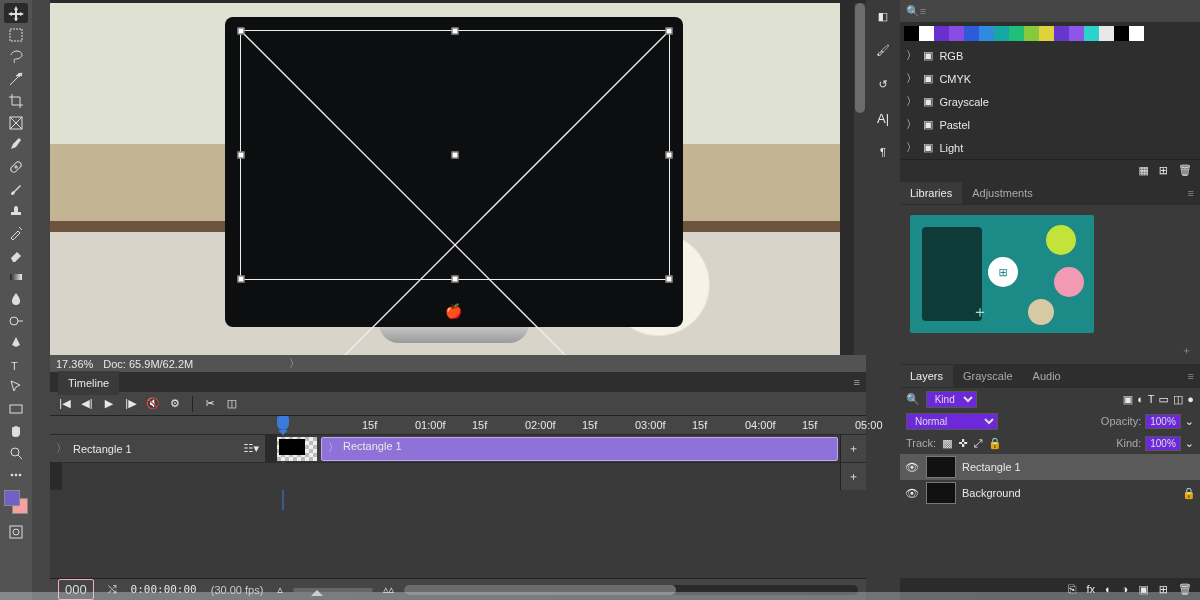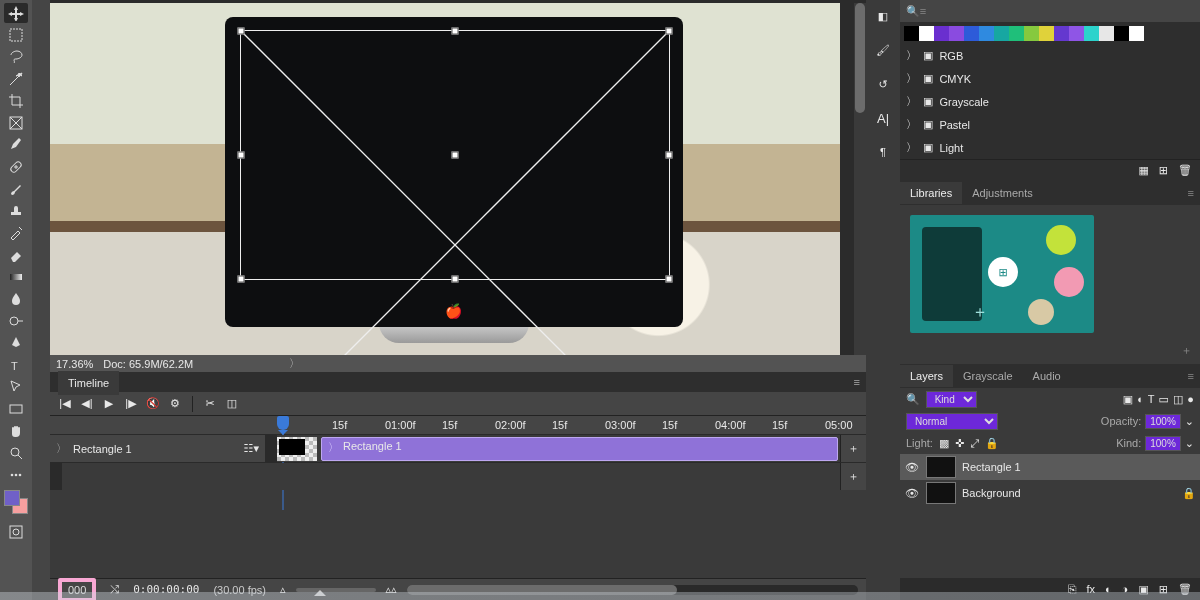--- a/index.html
+++ b/index.html
@@ -50,41 +50,41 @@
   .timeline{flex:1;background:var(--bg-2);display:flex;flex-direction:column;}
   .tl-tab{height:20px;background:var(--bg-1);display:flex;align-items:center;padding-left:8px;position:relative;}
   .tl-tabname{background:var(--bg-2);padding:6px 10px;border-top:1px solid #555;font-size:11px;}
   .tl-controls{height:24px;display:flex;align-items:center;gap:4px;padding:0 6px;border-bottom:1px solid #222;background:var(--bg-3);}
   .tl-controls .btn{width:18px;height:18px;display:flex;align-items:center;justify-content:center;cursor:pointer;}
   .tl-controls .sep{width:1px;height:16px;background:#222;margin:0 4px;}
   .tl-body{flex:1;display:flex;flex-direction:column;}
   .ruler-row{height:18px;display:flex;background:var(--bg-3);}
   .ruler-row .spacer{width:227px;}
   .ruler-row .ruler{flex:1;position:relative;font-size:9px;color:#ccc;}
-  .ruler .tick{position:absolute;top:3px;}
+  .ruler .tick{position:absolute;top:3px;margin-left:30px;}
   .playhead{position:absolute;left:0;top:0;width:12px;height:14px;background:#3a7ad9;border-radius:2px 2px 6px 6px;transform:translateX(-50%);}
   .playhead::after{content:"";position:absolute;left:50%;top:14px;width:0;height:0;border:5px solid transparent;border-top-color:#3a7ad9;transform:translateX(-50%);}
   .playhead-line{position:absolute;left:0;top:14px;width:1px;height:80px;background:#3a7ad9;transform:translateX(-50%);}
 
   .track-row{height:28px;display:flex;align-items:stretch;border-top:1px solid #2a2a2a;}
   .track-head{width:215px;background:var(--bg-3);display:flex;align-items:center;padding:0 6px;gap:6px;}
   .track-head .disc{color:#aaa;}
   .track-head .name{flex:1;}
   .track-head .menus{display:flex;gap:4px;align-items:center;}
   .sep2{width:12px;background:#2a2a2a;}
   .track-lane{flex:1;position:relative;background:var(--bg-2);}
   .thumbcell{position:absolute;left:0;top:2px;width:40px;height:24px;
     background:repeating-conic-gradient(#bbb 0 25%,#eee 0 50%) 0 0/8px 8px;}
   .thumbcell .blk{position:absolute;left:2px;top:2px;width:26px;height:16px;background:#000;}
   .clip{position:absolute;left:44px;top:2px;right:2px;height:24px;background:#8f72d8;border:1px solid #bda7f0;border-radius:2px;display:flex;align-items:flex-start;padding:2px 6px;}
   .clip .chev{color:#d9ccff;margin-right:4px;}
   .plusbtn{width:26px;background:var(--bg-3);display:flex;align-items:center;justify-content:center;border-left:1px solid #222;cursor:pointer;}
 
   .tl-foot{height:22px;background:var(--bg-3);display:flex;align-items:center;gap:14px;padding:0 8px;border-top:1px solid #222;}
-  .tl-foot .framebtn{padding:2px 6px;border:4px solid #f9a8d4;border-radius:2px;color:#ddd;font-size:11px;}
+  .tl-foot .framebtn{padding:2px 6px;border:1px solid #f9a8d4;border-radius:2px;color:#ddd;font-size:13px;}
   .tl-foot .tc{font-family:monospace;font-size:11px;}
   .tl-foot .fps{color:#ccc;}
   .tl-foot .zoom{flex:1;display:flex;align-items:center;gap:10px;}
   .slider{flex:0 0 80px;height:4px;background:#666;border-radius:2px;position:relative;}
   .slider .knob{position:absolute;left:30%;top:-4px;width:0;height:0;border:6px solid transparent;border-bottom-color:#ccc;transform:translateX(-50%);}
   .hscroll{flex:1;height:10px;background:#2a2a2a;border-radius:5px;position:relative;}
   .hscroll .thumb{position:absolute;left:0;top:0;width:60%;height:100%;background:#6c6c6c;border-radius:5px;}
 
   
   .rail{width:34px;background:var(--bg-2);display:flex;flex-direction:column;align-items:center;padding-top:6px;gap:14px;}
@@ -488,21 +488,21 @@
     </div>
     <div class="optrow">
       <select style="width:92px"><option>Normal</option></select>
       <span class="right">
         <span class="label">Opacity:</span>
         <span class="val">100%</span>
         <span>⌄</span>
       </span>
     </div>
     <div class="optrow">
-      <span class="label">Light:</span>
+      <span class="label">Track:</span>
       <span>▩</span>
       <span>✜</span>
       <span>⤢</span>
       <span>🔒</span>
       <span class="right">
         <span class="label">Kind:</span>
         <span class="val">100%</span>
         <span>⌄</span>
       </span>
     </div>

